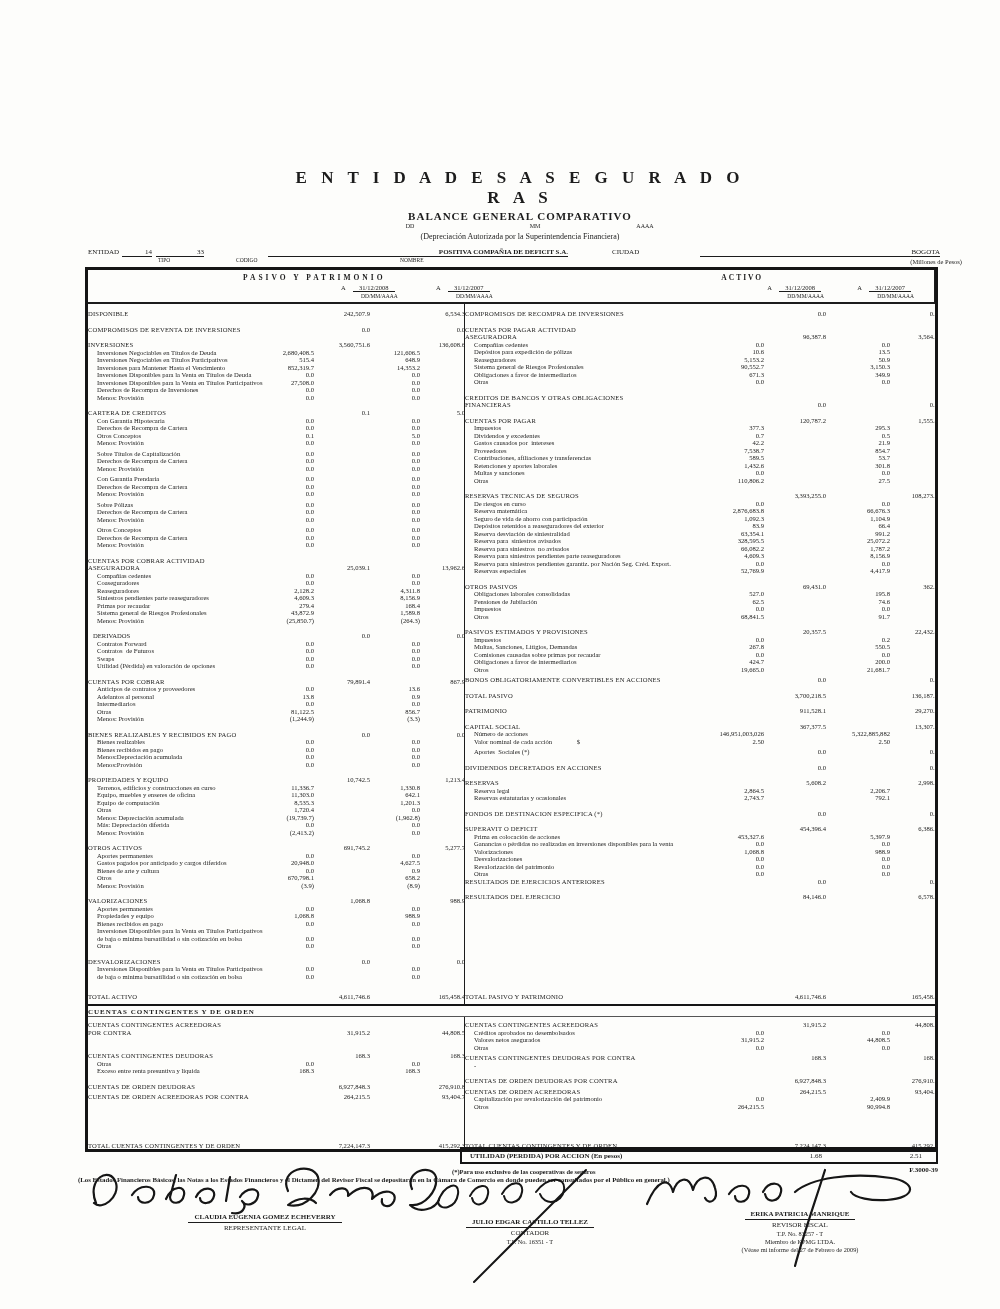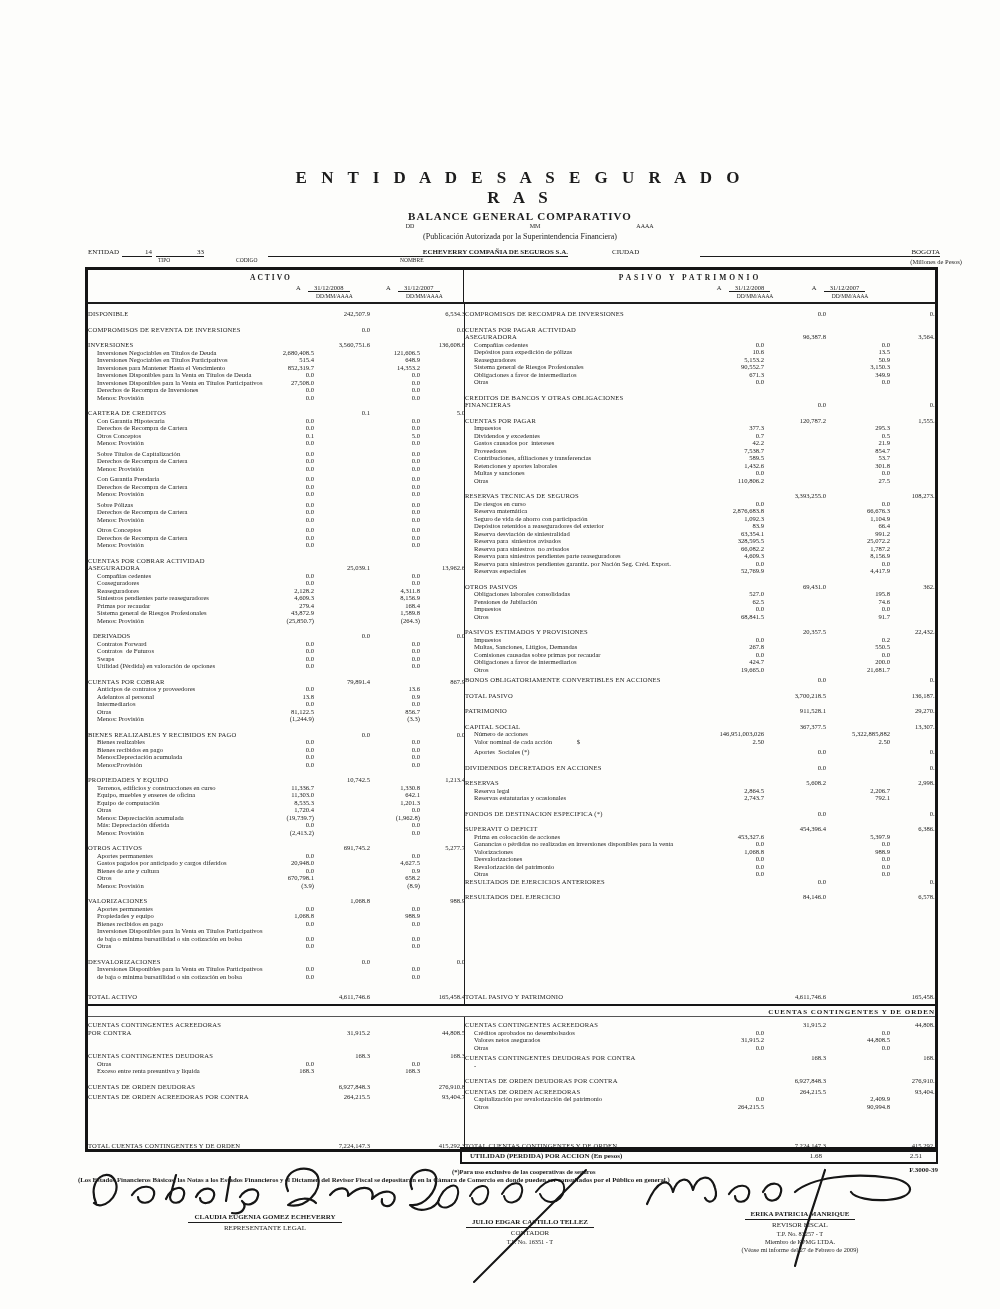--- a/index.html
+++ b/index.html
@@ -47,22 +47,22 @@
   .row .num{text-align:right;white-space:pre;}
   .row.i .lbl{padding-left:9px;}
   .row.S .lbl{padding-left:5px;}
   .row.T .lbl, .row.B .lbl, .row.s .lbl{letter-spacing:0.2px;}
   .row.B{margin-top:auto;}
   .gap{flex:0 0 auto;}
   .gap.g{height:3px;}
   .gap.G{height:8px;}
 
   
-  .cont-head{border-top:2.5px solid #151515;height:12px;line-height:12px;text-align:right;
-             font-size:7px;font-weight:bold;letter-spacing:1px;padding-left:48px;}
+  .cont-head{border-top:2.5px solid #151515;height:12px;line-height:12px;text-align:left;
+             font-size:7px;font-weight:bold;letter-spacing:1px;}
   .cont-body{display:flex;border-top:0.5px solid #555;}
   .cont-left{width:377px;border-right:1.5px solid #1c1c1c;height:132px;display:flex;flex-direction:column;padding-top:4px;}
   .cont-right{width:473px;height:132px;display:flex;flex-direction:column;padding-top:4px;}
 
   
   .eps{position:absolute;left:460px;top:1147px;width:478px;height:17px;border:2px solid #151515;
        display:grid;grid-template-columns:260px 100px 100px;align-items:center;font-size:7px;}
   .eps .lbl{padding-left:8px;font-weight:bold;}
   .eps .num{text-align:right;}
 
@@ -87,56 +87,56 @@
 <div class="page">
 
   <div class="heading">
     <div class="h-title">E N T I D A D E S   A S E G U R A D O R A S</div>
     <div class="h-sub">BALANCE GENERAL COMPARATIVO</div>
     <div class="h-ddmm">
       <span style="width:120px">DD</span>
       <span style="width:130px">MM</span>
       <span style="width:90px">AAAA</span>
     </div>
-    <div class="h-auth">(Publicación Autorizada por la Superintendencia Financiera)</div>
+    <div class="h-auth">(Depreciación Autorizada por la Superintendencia Financiera)</div>
   </div>
 
   <div class="entity">
     <span class="lab" style="left:88px">ENTIDAD</span>
     <span class="val" style="left:122px;width:30px">14</span>
     <span class="val" style="left:156px;width:48px">33</span>
     <span class="sub" style="left:158px">TIPO</span>
     <span class="sub" style="left:236px">CODIGO</span>
-    <span class="val" style="left:268px;width:300px;font-weight:bold">ECHEVERRY COMPAÑIA DE SEGUROS S.A.</span>
+    <span class="val" style="left:268px;width:300px;font-weight:bold">POSITIVA COMPAÑIA DE DEFICIT S.A.</span>
     <span class="sub" style="left:400px">NOMBRE</span>
     <span class="lab" style="left:612px">CIUDAD</span>
     <span class="val" style="left:700px;width:240px">BOGOTA</span>
   </div>
   <div class="units">(Millones de Pesos)</div>
 
   <div class="frame">
 
     <div class="thead">
+      <div class="th-half th-right">
+        <span class="th-title" style="left:155px;letter-spacing:3px">PASIVO Y PATRIMONIO</span>
+        <span class="th-a" style="left:253px">A</span>
+        <span class="th-date" style="left:265px">31/12/2008</span>
+        <span class="th-fmt" style="left:273px">DD/MM/AAAA</span>
+        <span class="th-a" style="left:348px">A</span>
+        <span class="th-date" style="left:360px">31/12/2007</span>
+        <span class="th-fmt" style="left:368px">DD/MM/AAAA</span>
+      </div>
       <div class="th-half th-left">
         <span class="th-title" style="left:162px">ACTIVO</span>
         <span class="th-a" style="left:208px">A</span>
         <span class="th-date" style="left:220px">31/12/2008</span>
         <span class="th-fmt" style="left:228px">DD/MM/AAAA</span>
         <span class="th-a" style="left:298px">A</span>
         <span class="th-date" style="left:310px">31/12/2007</span>
         <span class="th-fmt" style="left:318px">DD/MM/AAAA</span>
-      </div>
-      <div class="th-half th-right">
-        <span class="th-title" style="left:155px;letter-spacing:3px">PASIVO Y PATRIMONIO</span>
-        <span class="th-a" style="left:253px">A</span>
-        <span class="th-date" style="left:265px">31/12/2008</span>
-        <span class="th-fmt" style="left:273px">DD/MM/AAAA</span>
-        <span class="th-a" style="left:348px">A</span>
-        <span class="th-date" style="left:360px">31/12/2007</span>
-        <span class="th-fmt" style="left:368px">DD/MM/AAAA</span>
       </div>
     </div>
 
     <div class="tbody">
       <div id="rows-activo" class="col-body body-left">
           <div class="row s"><span class="lbl">DISPONIBLE</span><span class="num c1"></span><span class="num c2">242,507.9</span><span class="num c3"></span><span class="num c4">6,534.3</span></div>
           <div class="gap G"></div>
           <div class="row s"><span class="lbl">COMPROMISOS DE REVENTA DE INVERSIONES</span><span class="num c1"></span><span class="num c2">0.0</span><span class="num c3"></span><span class="num c4">0.0</span></div>
           <div class="gap G"></div>
           <div class="row s"><span class="lbl">INVERSIONES</span><span class="num c1"></span><span class="num c2">3,560,751.6</span><span class="num c3"></span><span class="num c4">136,608.6</span></div>

